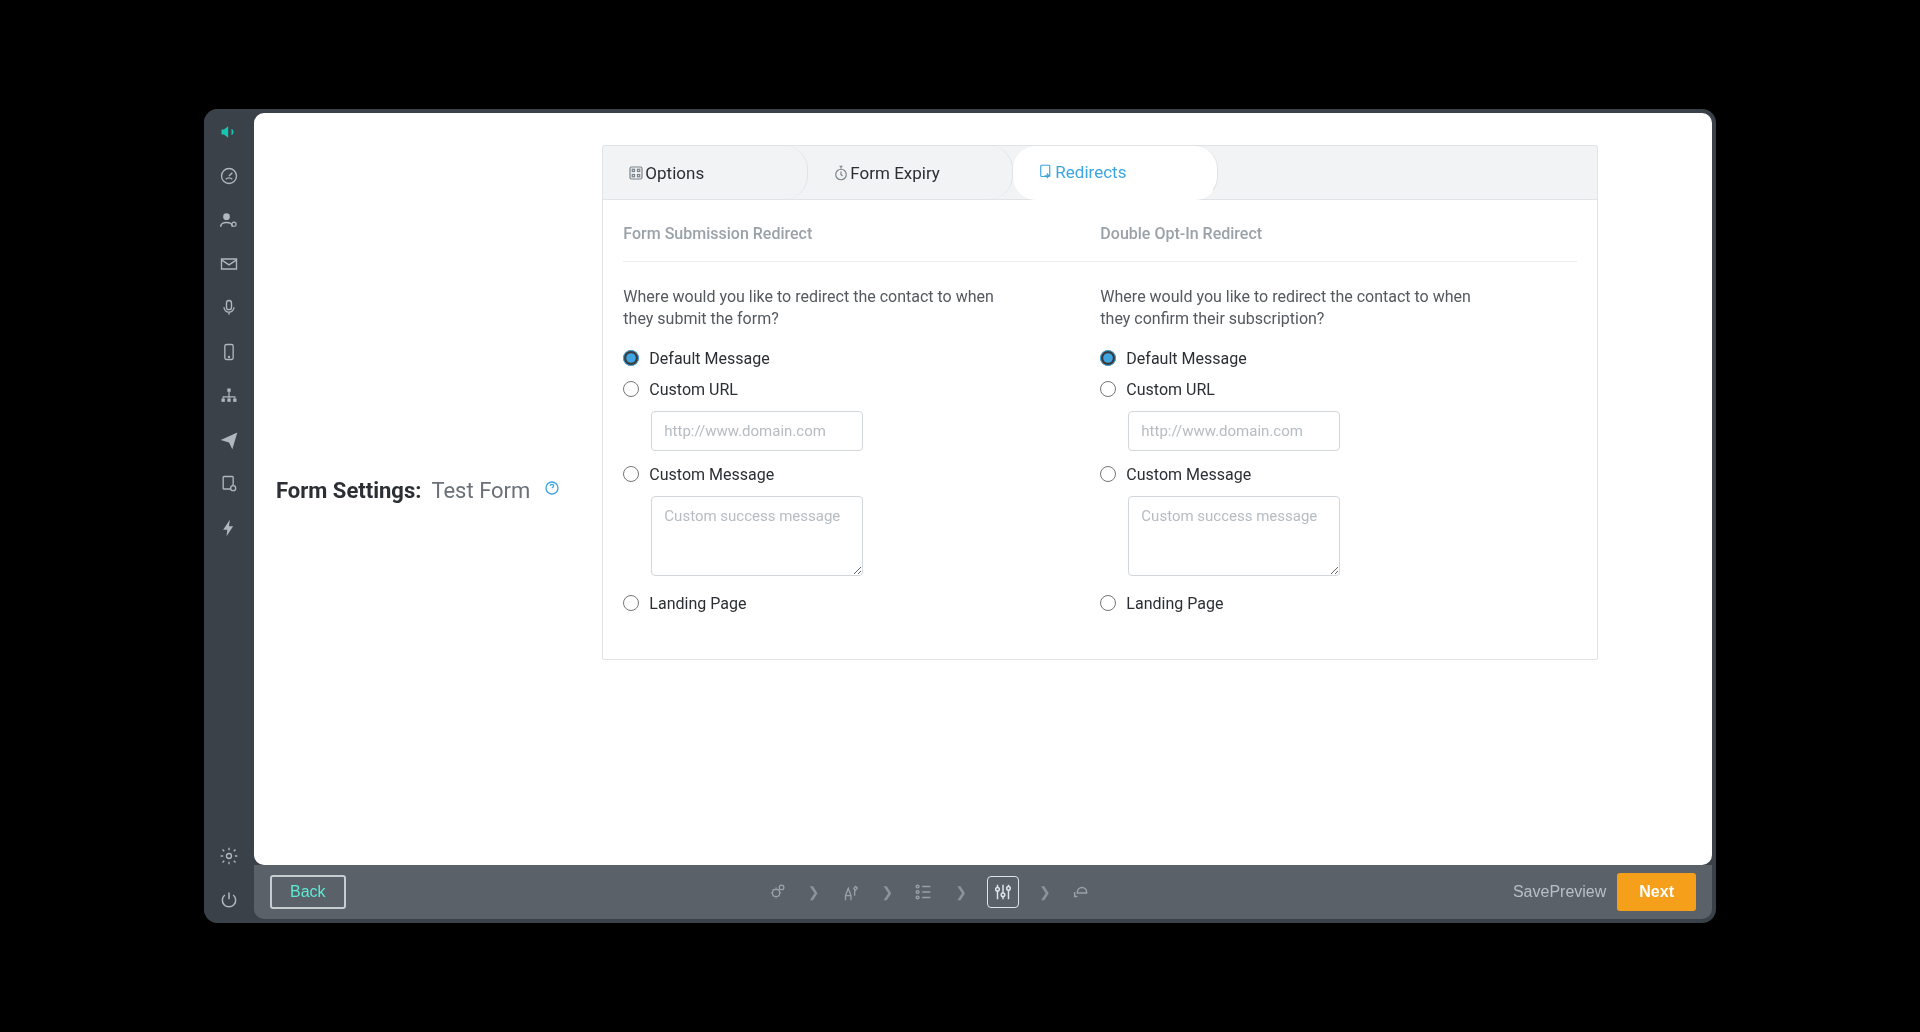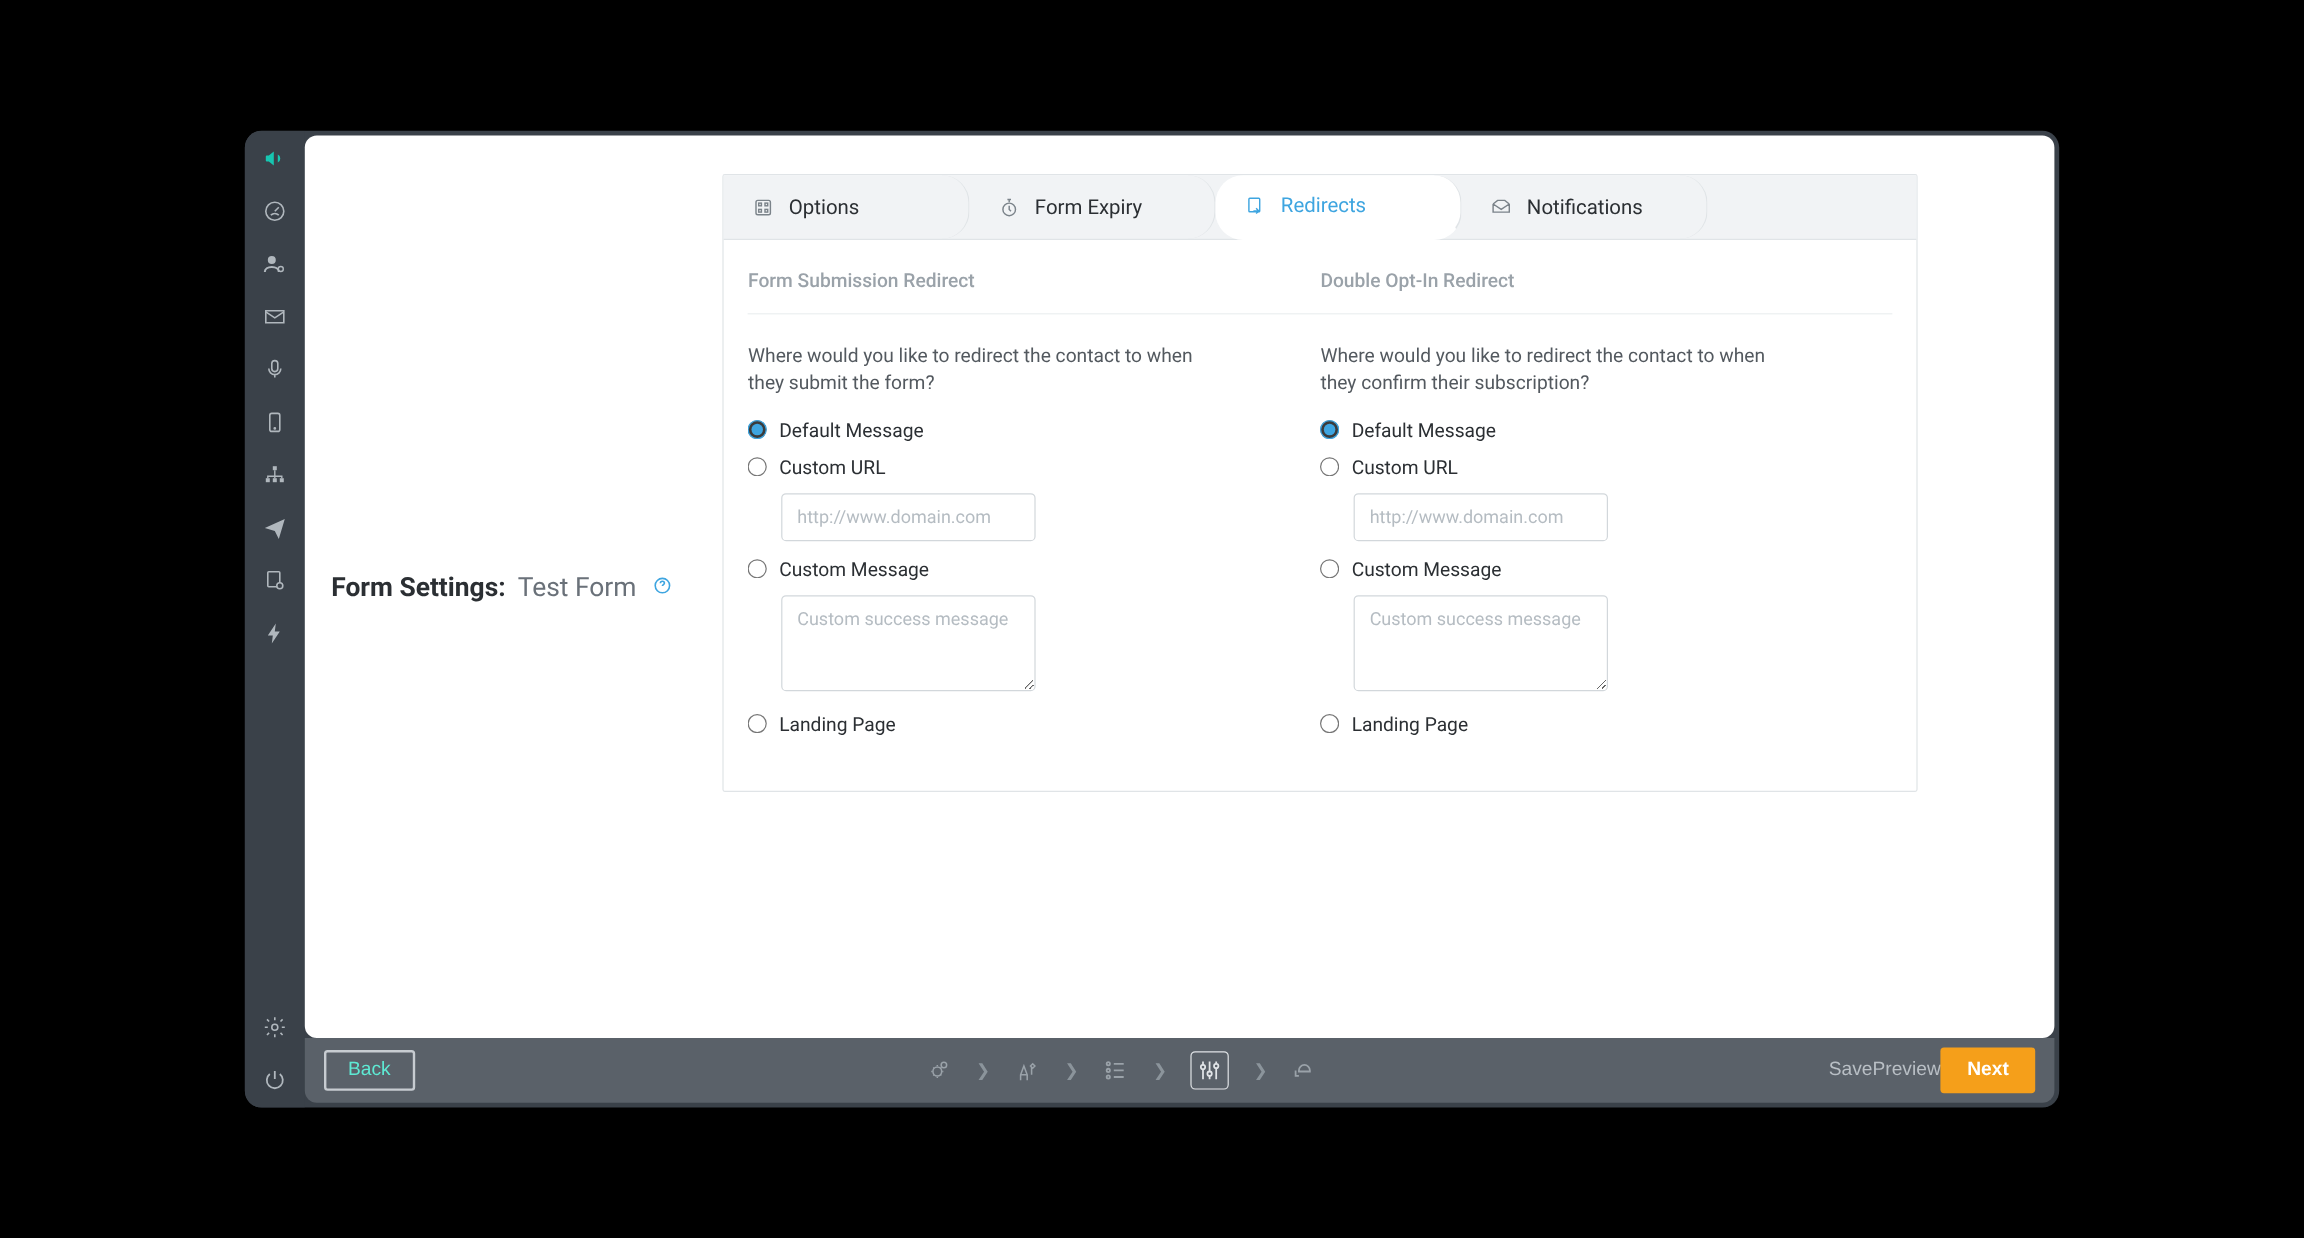--- a/index.html
+++ b/index.html
@@ -80,21 +80,20 @@
     
     .tab-row {
       display: flex;
       background: #f1f3f5;
       border-bottom: 1px solid #e0e4e7;
     }
     .tab {
       padding: 16px 24px;
       display: flex;
       align-items: center;
-      gap: 12px;
       cursor: pointer;
       border-right: 1px solid #e0e4e7;
       font-size: 17px;
       color: #2b2f33;
       min-width: 205px;
       border-radius: 23px;
     }
     .tab svg { width: 18px; height: 18px; color: #7b838a; }
     .tab.active {
       background: #fff;
@@ -213,20 +212,21 @@
     }
     .btn-next {
       background: #f59f1a;
       border: none;
       color: #fff;
       font-size: 16px;
       font-weight: 600;
       padding: 10px 22px;
       border-radius: 3px;
       cursor: pointer;
+      margin-left: 11px;
     }
   </style>
 </head>
 <body>
 
 <div class="window-frame">
 
   <div class="icon-sidebar">
     <div class="sb-icon active">
       <svg viewBox="0 0 24 24" fill="currentColor">
@@ -338,26 +338,20 @@
               </svg>
             <span>Form Expiry</span>
           </div>
           <div class="tab active">
             <svg viewBox="0 0 24 24" fill="none" stroke="currentColor" stroke-width="1.6">
                 <rect x="5" y="3" width="12" height="15" rx="1"></rect>
                 <path d="M13 14l3 3-3 3M16 17h-6"></path>
               </svg>
             <span>Redirects</span>
           </div>
-          <div class="tab">
-            <svg viewBox="0 0 24 24" fill="none" stroke="currentColor" stroke-width="1.6">
-                <path d="M3 8l9 6 9-6M3 8v9h18V8M3 8l5-4h8l5 4"></path>
-              </svg>
-            <span>Notifications</span>
-          </div>
         </div>
 
         <div class="panel-body">
 
           <div class="col">
             <div class="section-title">Form Submission Redirect</div>
             <hr class="panel-rule">
             <div class="question">Where would you like to redirect the contact to when they submit the form?</div>
 
             <label class="radio-item">

